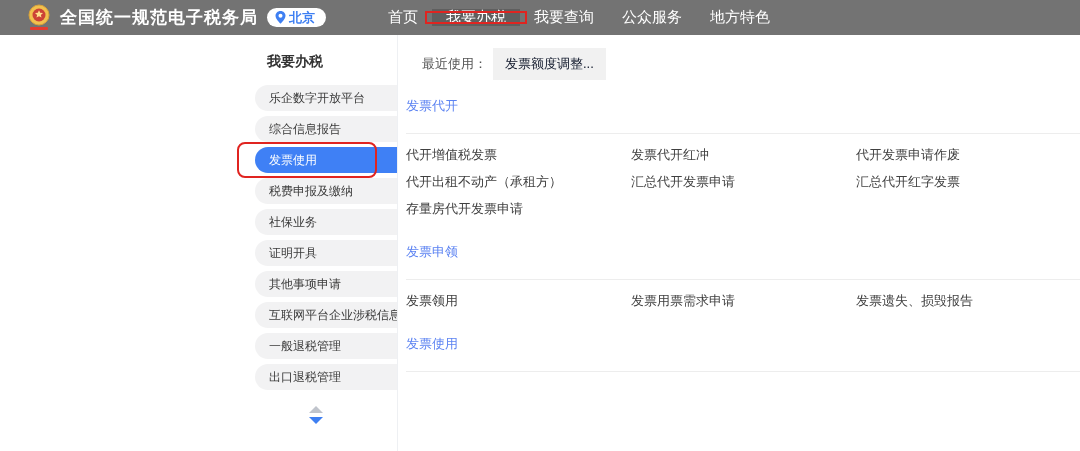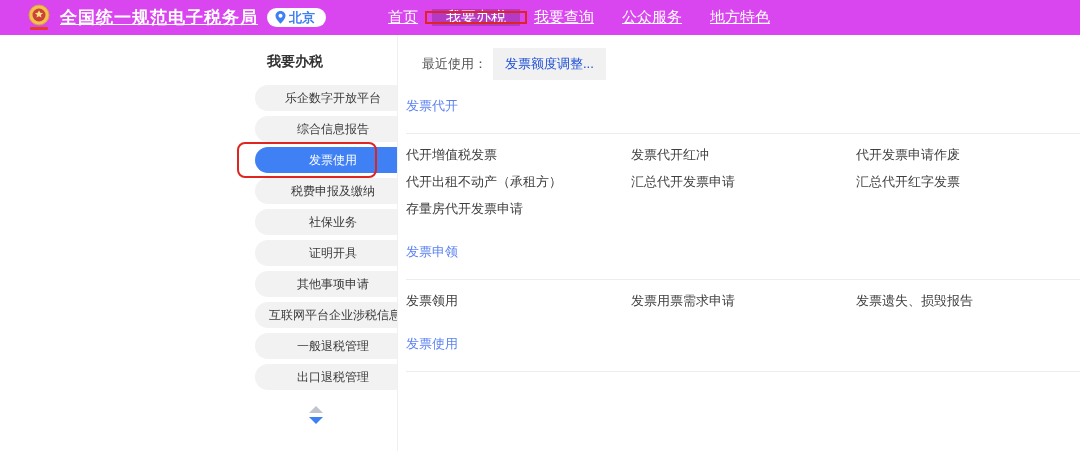--- a/index.html
+++ b/index.html
@@ -6,26 +6,25 @@
   html, body { width: 1080px; height: 451px; overflow: hidden; }
   body {
     font-family: "Liberation Sans", "DejaVu Sans", sans-serif;
     background: #fff;
     color: #333;
   }
 
   
   .header {
     height: 35px;
-    background: #d946ef;
+    background: #737373;
     display: flex;
     align-items: center;
     padding-left: 26px;
     color: #fff;
-    text-decoration: underline;
   }
   .logo-wrap { display: flex; align-items: center; }
   .emblem { width: 26px; height: 28px; display: flex; flex-direction: column; align-items: center; }
   .emblem .red-mark { width: 18px; height: 3px; background: #e43b30; border-radius: 1px; margin-top: 1px; }
   .site-title {
     font-size: 17px;
     font-weight: bold;
     letter-spacing: 1px;
     margin: 0 9px 0 8px;
     white-space: nowrap;
@@ -84,21 +83,20 @@
     background: #f2f2f3;
     border-radius: 14px 0 0 14px;
     margin: 0 0 5px 20px;
     padding-left: 14px;
     font-size: 12px;
     color: #3a3a3a;
     cursor: pointer;
     position: relative;
     white-space: nowrap;
     overflow: hidden;
-    text-align: center;
   }
   .side-item.selected { background: #3f80f5; color: #fff; overflow: visible; }
   .side-item.annotated::after {
     content: "";
     position: absolute;
     top: -5px; bottom: -5px; left: -18px; right: 20px;
     border: 2px solid #e02420;
     border-radius: 8px;
     pointer-events: none;
   }
@@ -158,21 +156,21 @@
     align-items: center;
     justify-content: center;
     cursor: pointer;
   }
   .recent-label { margin-left: 16px; font-size: 13px; color: #555; white-space: nowrap; }
   .recent-btn {
     margin-left: 6px;
     background: #f1f1f1;
     border: none;
     font-size: 13px;
-    color: #1d4ed8;
+    color: #0f172a;
     padding: 7px 12px;
     cursor: pointer;
     font-family: inherit;
     white-space: nowrap;
   }
 
   .section-title {
     color: #5c83f2;
     font-size: 13px;
     margin-top: 19px;

